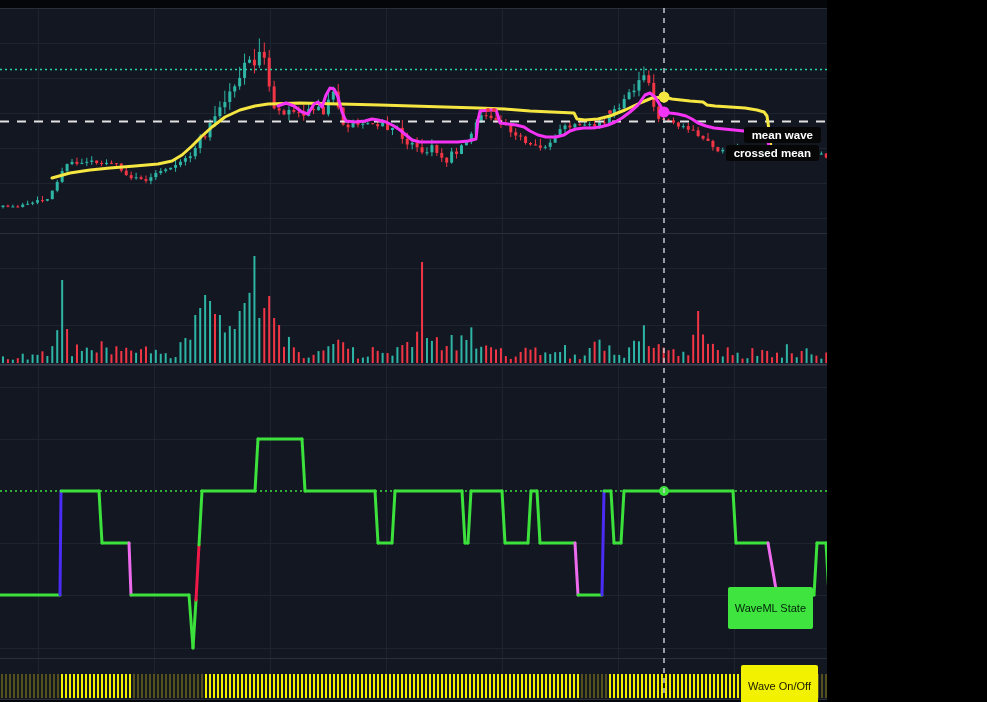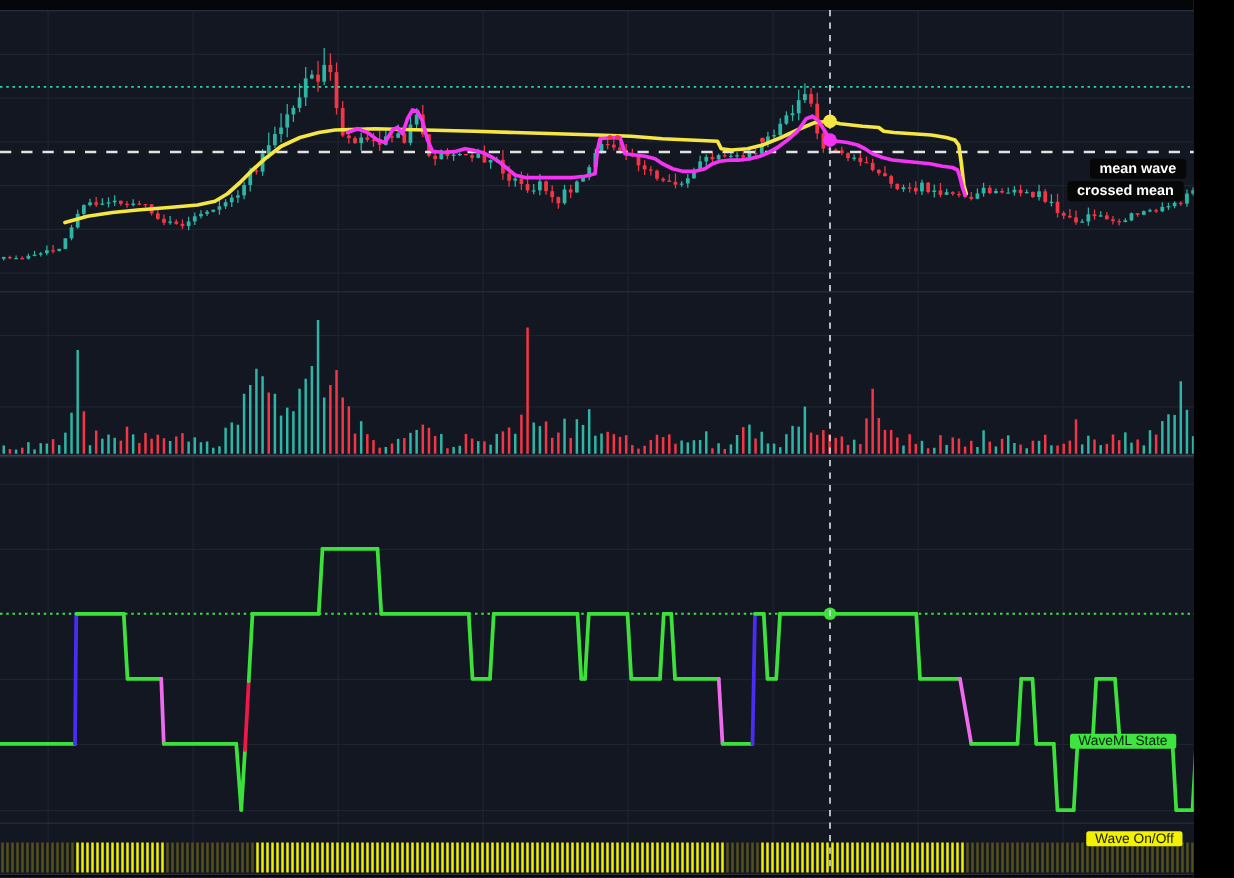--- a/index.html
+++ b/index.html
@@ -1,24 +1,24 @@
 <!DOCTYPE html>
 <html><head>
 <meta charset="utf-8">
 <style>
   html,body{margin:0;padding:0;background:#000;}
-  .stage{position:relative;width:955px;height:702px;background:#737373;overflow:hidden;
+  .stage{position:relative;width:827px;height:702px;background:#eab308;overflow:hidden;
          font-family:"Liberation Sans",sans-serif;}
   svg{position:absolute;left:0;top:0;display:block;}
   .tip{position:absolute;background:#070707;color:#fff;font-size:11.5px;font-weight:bold;
        padding:2px 8px;border-radius:3px;white-space:nowrap;z-index:5;}
   #tip-mean-wave{right:6px;top:127px;}
   #tip-crossed-vwap{right:8px;top:145px;}
   .lbl{position:absolute;font-size:11px;color:#02120a;font-weight:normal;
-       padding:0 7px;border-radius:2px;white-space:nowrap;z-index:5;}
+       padding:15px 7px;border-radius:2px;white-space:nowrap;z-index:5;}
   #lbl-waveml{right:14px;top:587px;background:#3fe43f;color:#03240a;}
   #lbl-onoff{right:9px;top:665px;background:#f2f200;color:#1a1a00;margin-left:11px;}
 </style>
 </head>
 <body>
 
 <div class="stage">
   <svg id="chart" width="987" height="702">
       <rect x="0" y="0" width="987" height="702" fill="#05060a"></rect>
       <rect x="0" y="8" width="987" height="691" fill="#131722"></rect>

